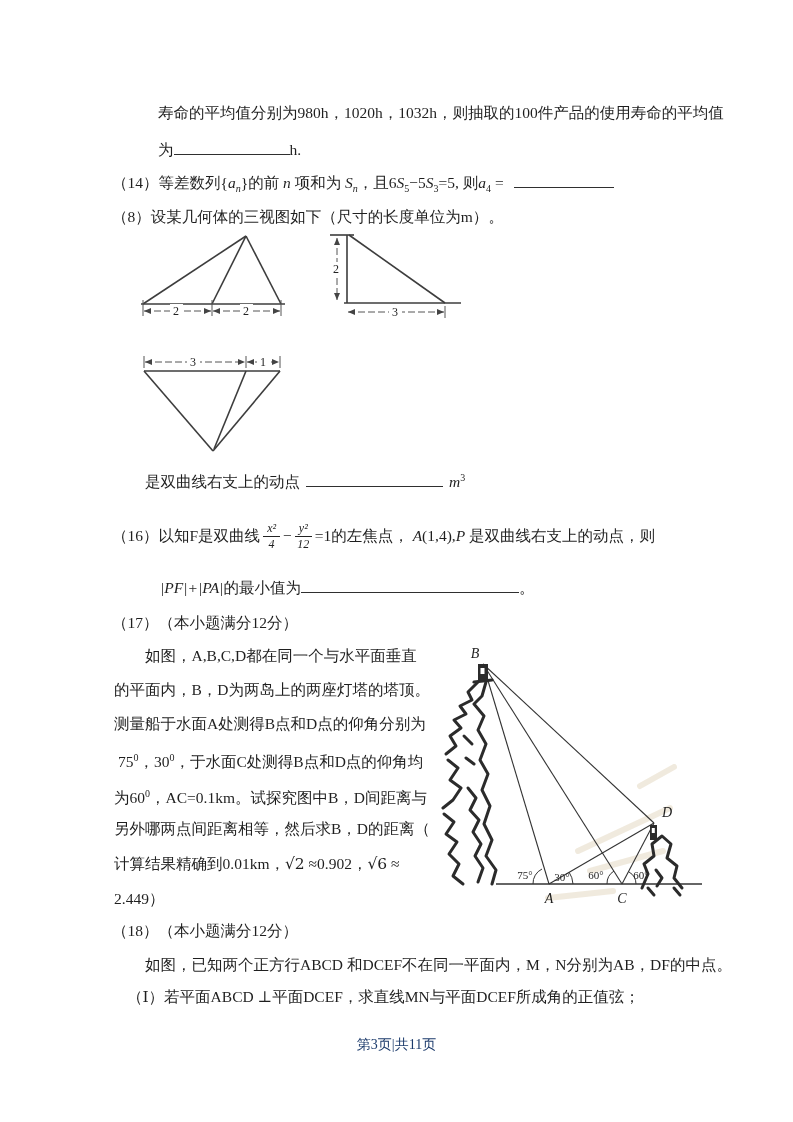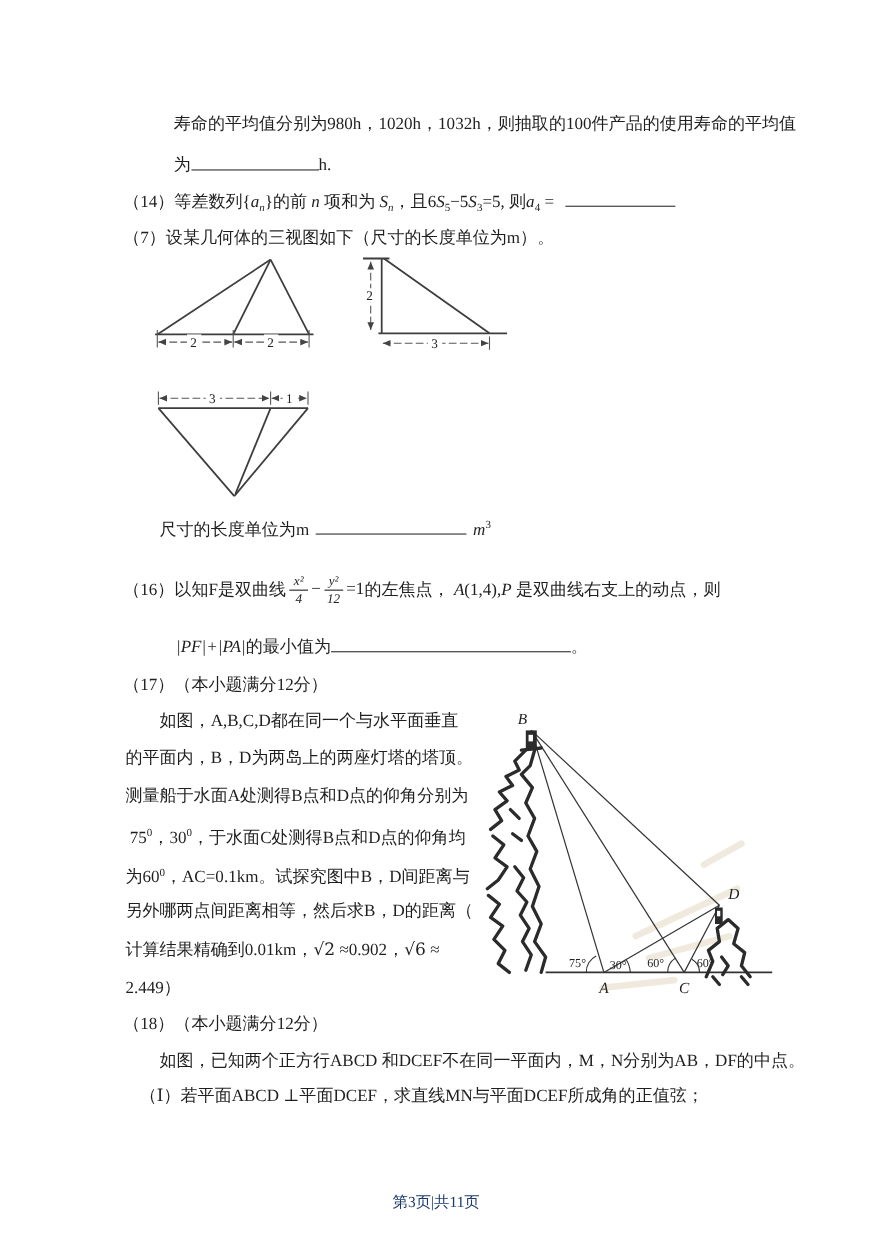--- a/index.html
+++ b/index.html
@@ -11,41 +11,41 @@
   .abs{position:absolute;}
   .line{font-size:15.5px;line-height:21px;white-space:nowrap;}
   .blank{display:inline-block;border-bottom:1.3px solid #2f2f2f;height:0.95em;vertical-align:baseline;}
   sub,sup{font-size:10px;font-family:"Liberation Serif",serif;}
   .it{font-style:italic;}
   .rad{font-family:"DejaVu Serif",serif;}
   .q16row{display:flex;align-items:center;font-size:15.5px;white-space:nowrap;}
   .frac{display:inline-block;text-align:center;line-height:1.05;margin:0 3px;font-style:italic;font-size:12px;}
   .frac .num{display:block;border-bottom:1.2px solid #222;padding:0 4px 1px;}
   .frac .den{display:block;padding-top:1px;}
-  .footer{width:793px;text-align:center;font-size:14px;color:#1b3a6b;margin-top:48px;}
+  .footer{width:793px;text-align:center;font-size:14px;color:#1b3a6b;}
   svg text{font-family:"Liberation Serif","DejaVu Serif",serif;fill:#222;}
   svg .dimlbl{font-size:12px;}
   svg .ptlbl{font-size:14px;font-style:italic;}
   svg .anglbl{font-size:11px;}
 </style>
 </head>
 <body>
 
 <div class="page abs" style="left:0;top:0;width:793px;height:795px;">
 
   <div class="line abs" style="left:158px;top:102px">寿命的平均值分别为980h，1020h，1032h，则抽取的100件产品的使用寿命的平均值</div>
   <div class="line abs" style="left:158px;top:139px">
     <span>为</span><span class="blank" style="width:116px"></span><span>h.</span>
   </div>
 
   <div class="line abs" style="left:112px;top:172px">
     <span><span>（14）等差数列</span><span>{</span><span class="it">a</span><sub class="it">n</sub><span>}</span><span>的前 </span><span class="it">n</span><span> 项和为 </span><span class="it">S</span><sub class="it">n</sub><span>，且6</span><span class="it">S</span><sub>5</sub><span>−5</span><span class="it">S</span><sub>3</sub><span>=5,</span><span> 则</span><span class="it">a</span><sub>4</sub><span> =</span></span><span class="blank" style="width:100px;margin-left:10px"></span>
   </div>
 
-  <div class="line abs" style="left:112px;top:206px">（7）设某几何体的三视图如下（尺寸的长度单位为m）。</div>
+  <div class="line abs" style="left:112px;top:206px">（8）设某几何体的三视图如下（尺寸的长度单位为m）。</div>
 
   <svg class="abs" style="left:128px;top:226px" width="172" height="92" viewBox="0 0 172 92">
     <defs>
       <marker id="fa" markerWidth="8" markerHeight="8" refX="7" refY="3" orient="auto-start-reverse">
           <path d="M0 0 L7 3 L0 6 Z" fill="#444"></path>
         </marker>
     </defs>
     <g stroke="#3d3d3d" stroke-width="1.6" fill="none">
       <path d="M13 78 L157 78"></path>
       <path d="M15 78 L118 10"></path>
@@ -107,21 +107,21 @@
     <text class="dimlbl" x="127" y="18" text-anchor="middle">1</text>
     <g stroke="#3d3d3d" stroke-width="1.6" fill="none">
       <path d="M8 23 L144 23"></path>
       <path d="M8 23 L77 103"></path>
       <path d="M144 23 L77 103"></path>
       <path d="M110 23 L78 101"></path>
     </g>
   </svg>
 
   <div class="line abs" style="left:145px;top:467px">
-    <span>尺寸的长度单位为m</span><span class="blank" style="width:137px;margin:0 6px"></span><span><span class="it">m</span><sup>3</sup></span>
+    <span>是双曲线右支上的动点</span><span class="blank" style="width:137px;margin:0 6px"></span><span><span class="it">m</span><sup>3</sup></span>
   </div>
 
   <div class="q16row abs" style="left:112px;top:512px;height:48px">
     <span>（16）以知F是双曲线</span>
     <span class="frac">
       <span class="num">x²</span>
       <span class="den">4</span>
     </span>
     <span>−</span>
     <span class="frac">

